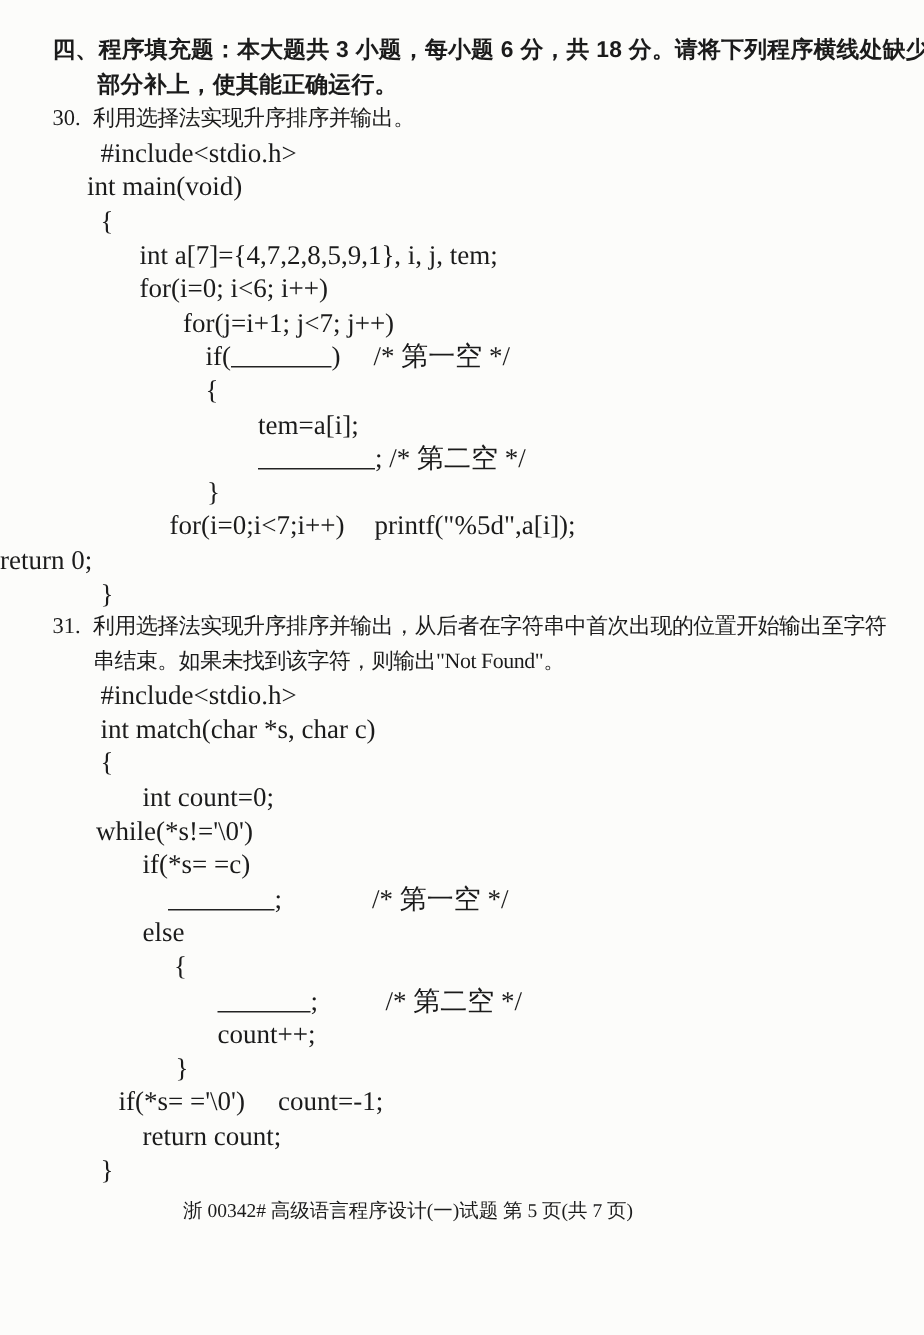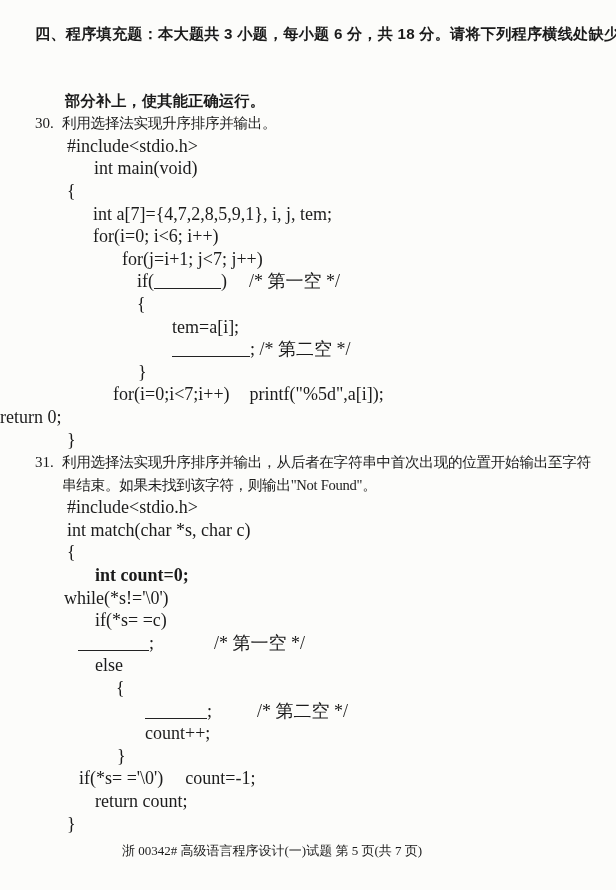--- a/index.html
+++ b/index.html
@@ -48,27 +48,27 @@
     line-height:22.6px;
     white-space:pre;
   }
 </style>
 </head>
 <body>
 
 <div class="page">
 
   <div class="line header-line" style="padding-left:35px;"><span>四、</span><span>程序填充题：本大题共 3 小题，每小题 6 分，共 18 分。请将下列程序横线处缺少的</span></div>
-  <div class="line header-line" style="padding-left:65px;margin-top:44px;"><span>部分补上，使其能正确运行。</span></div>
+  <div class="line header-line" style="padding-left:65px;"><span>部分补上，使其能正确运行。</span></div>
 
   <div class="line q-line" style="padding-left:35px;"><span class="qnum">30.</span><span class="q-text">利用选择法实现升序排序并输出。</span></div>
 
   <div>
       <div class="line code-line" style="padding-left: 67px;"><span>#include&lt;stdio.h&gt;</span></div>
-      <div class="line code-line" style="padding-left: 94px;"><span>int main(void)</span></div>
+      <div class="line code-line" style="padding-left: 58px;"><span>int main(void)</span></div>
       <div class="line code-line" style="padding-left: 67px;"><span>{</span></div>
       <div class="line code-line" style="padding-left: 93px;"><span>int a[7]={4,7,2,8,5,9,1}, i, j, tem;</span></div>
       <div class="line code-line" style="padding-left: 93px;"><span>for(i=0; i&lt;6; i++)</span></div>
       <div class="line code-line" style="padding-left: 122px;"><span>for(j=i+1; j&lt;7; j++)</span></div>
       <div class="line code-line" style="padding-left: 137px;"><span>if(</span><span class="blank" style="width: 67px;"></span><span>)</span><span class="gap" style="width: 22px;"></span><span>/* 第一空 */</span></div>
       <div class="line code-line" style="padding-left: 137px;"><span>{</span></div>
       <div class="line code-line" style="padding-left: 172px;"><span>tem=a[i];</span></div>
       <div class="line code-line" style="padding-left: 172px;"><span class="blank" style="width: 78px;"></span><span>; /* 第二空 */</span></div>
       <div class="line code-line" style="padding-left: 138px;"><span>}</span></div>
       <div class="line code-line" style="padding-left: 113px;"><span>for(i=0;i&lt;7;i++)</span><span class="gap" style="width: 20px;"></span><span>printf("%5d",a[i]);</span></div>
@@ -76,24 +76,24 @@
       <div class="line code-line" style="padding-left: 67px;"><span>}</span></div>
     </div>
 
   <div class="line q-line" style="padding-left:35px;"><span class="qnum">31.</span><span class="q-text">利用选择法实现升序排序并输出，从后者在字符串中首次出现的位置开始输出至字符</span></div>
   <div class="line" style="padding-left:62px;"><span class="q-text">串结束。如果未找到该字符，则输出"Not Found"。</span></div>
 
   <div>
       <div class="line code-line" style="padding-left: 67px;"><span>#include&lt;stdio.h&gt;</span></div>
       <div class="line code-line" style="padding-left: 67px;"><span>int match(char *s, char c)</span></div>
       <div class="line code-line" style="padding-left: 67px;"><span>{</span></div>
-      <div class="line code-line" style="padding-left: 95px; font-weight: bold;"><span>int count=0;</span></div>
+      <div class="line code-line" style="padding-left: 95px;"><span>int count=0;</span></div>
       <div class="line code-line" style="padding-left: 64px;"><span>while(*s!='\0')</span></div>
       <div class="line code-line" style="padding-left: 95px;"><span>if(*s= =c)</span></div>
-      <div class="line code-line" style="padding-left: 78px;"><span class="blank" style="width: 71px;"></span><span>;</span><span class="gap" style="width: 60px;"></span><span>/* 第一空 */</span></div>
+      <div class="line code-line" style="padding-left: 112px;"><span class="blank" style="width: 71px;"></span><span>;</span><span class="gap" style="width: 60px;"></span><span>/* 第一空 */</span></div>
       <div class="line code-line" style="padding-left: 95px;"><span>else</span></div>
       <div class="line code-line" style="padding-left: 116px;"><span>{</span></div>
       <div class="line code-line" style="padding-left: 145px;"><span class="blank" style="width: 62px;"></span><span>;</span><span class="gap" style="width: 45px;"></span><span>/* 第二空 */</span></div>
       <div class="line code-line" style="padding-left: 145px;"><span>count++;</span></div>
       <div class="line code-line" style="padding-left: 117px;"><span>}</span></div>
       <div class="line code-line" style="padding-left: 79px;"><span>if(*s= ='\0')</span><span class="gap" style="width: 22px;"></span><span>count=-1;</span></div>
       <div class="line code-line" style="padding-left: 95px;"><span>return count;</span></div>
       <div class="line code-line" style="padding-left: 67px;"><span>}</span></div>
     </div>
 

